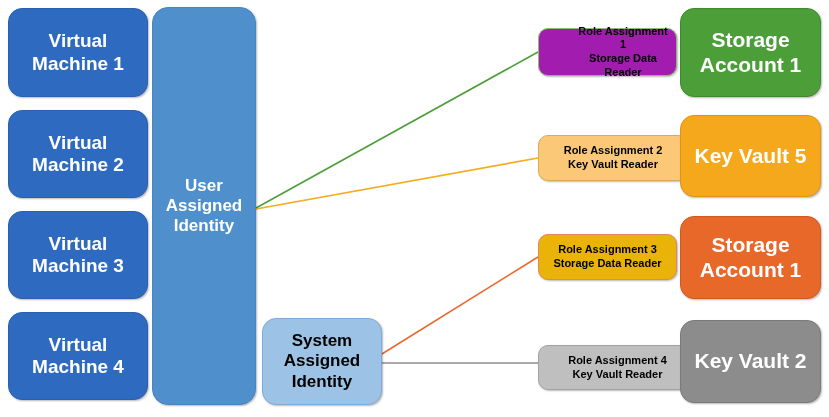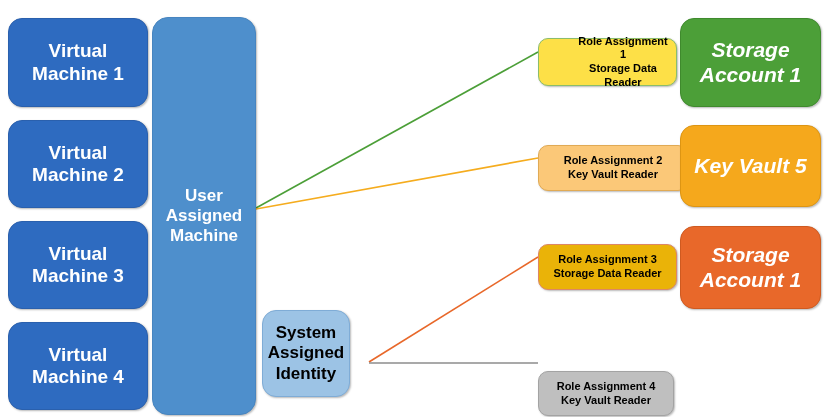--- a/index.html
+++ b/index.html
@@ -21,21 +21,20 @@
     display: flex;
     align-items: center;
     justify-content: center;
     text-align: center;
     line-height: 1.18;
     border-radius: 14px;
     border: 1px solid rgba(0,0,0,0.18);
     box-shadow: 1px 1px 2px rgba(0,0,0,0.28);
     white-space: pre-line;
     padding: 2px 4px;
-    margin-top: 10px;
   }
   
   .vm {
     background: #2E6BC0;
     color: #ffffff;
     font-size: 19px;
     font-weight: bold;
     border-color: #2a60ad;
   }
   
@@ -57,31 +56,30 @@
     border-radius: 14px;
   }
   
   .role {
     font-size: 11px;
     font-weight: bold;
     color: #000000;
     border-radius: 10px;
     line-height: 1.25;
   }
-  .role-green  { background: #fde047; border-color: #8bbd6c; padding-left: 35px; }
+  .role-green  { background: #a21caf; border-color: #8bbd6c; padding-left: 35px; }
   .role-amber  { background: #FBC878; border-color: #e0aa55; }
   .role-salmon { background: #eab308; border-color: #dd8765; }
   .role-gray   { background: #BFBFBF; border-color: #a3a3a3; }
   
   .res {
     font-size: 21px;
     font-weight: bold;
     color: #ffffff;
     border-radius: 14px;
-    font-style: italic;
   }
   .res-green  { background: #4C9F38; border-color: #3f8a2d; }
   .res-amber  { background: #F5A81C; border-color: #dd9513; }
   .res-orange { background: #E8682A; border-color: #cf5a20; }
   .res-gray   { background: #8C8C8C; border-color: #7a7a7a; }
 
   #wires {
     position: absolute;
     left: 0;
     top: 0;
@@ -106,33 +104,34 @@
 Machine  1</div>
   <div class="node vm" style="left:8px;  top:110px; width:140px; height:88px;">Virtual
 Machine  2</div>
   <div class="node vm" style="left:8px;  top:211px; width:140px; height:88px;">Virtual
 Machine  3</div>
   <div class="node vm" style="left:8px;  top:312px; width:140px; height:88px;">Virtual
 Machine  4</div>
 
   <div class="node uai" style="left:152px; top:7px; width:104px; height:398px;">User
 Assigned
-Machine</div>
-  <div class="node sai" style="left:262px; top:300px; width:88px; height:87px;">System
+Identity</div>
+  <div class="node sai" style="left:262px; top:318px; width:120px; height:87px;">System
 Assigned
 Identity</div>
 
   <div class="node role role-green" style="left:538px; top:28px; width:139px; height:48px;">Role Assignment 1
 Storage Data Reader</div>
   <div class="node role role-amber" style="left:538px; top:135px; width:150px; height:46px;">Role Assignment 2
 Key Vault Reader</div>
   <div class="node role role-salmon" style="left:538px; top:234px; width:139px; height:46px;">Role Assignment 3
 Storage Data Reader</div>
-  <div class="node role role-gray" style="left:538px; top:361px; width:136px; height:45px;">Role Assignment 4
+  <div class="node role role-gray" style="left:538px; top:345px; width:159px; height:45px;">Role Assignment 4
 Key Vault Reader</div>
 
   <div class="node res res-green" style="left:680px; top:8px; width:141px; height:89px;">Storage
 Account 1</div>
   <div class="node res res-amber" style="left:680px; top:115px; width:141px; height:82px;">Key Vault 5</div>
   <div class="node res res-orange" style="left:680px; top:216px; width:141px; height:83px;">Storage
 Account 1</div>
+  <div class="node res res-gray" style="left:680px; top:320px; width:141px; height:83px;">Key Vault 2</div>
 
 </div>
 
 </body></html>

